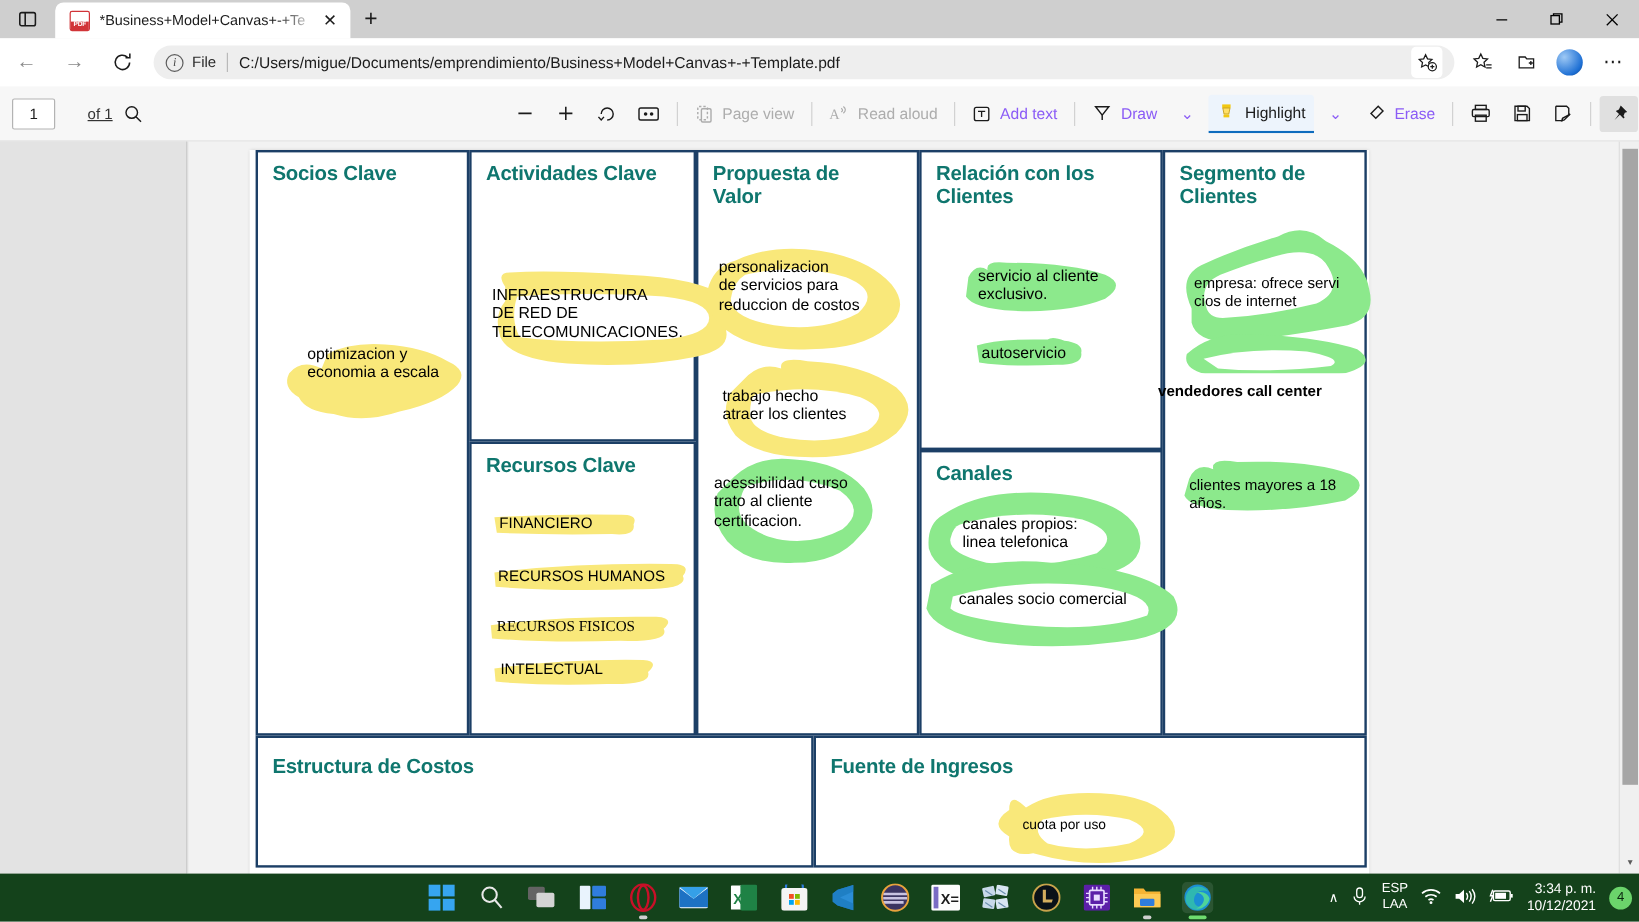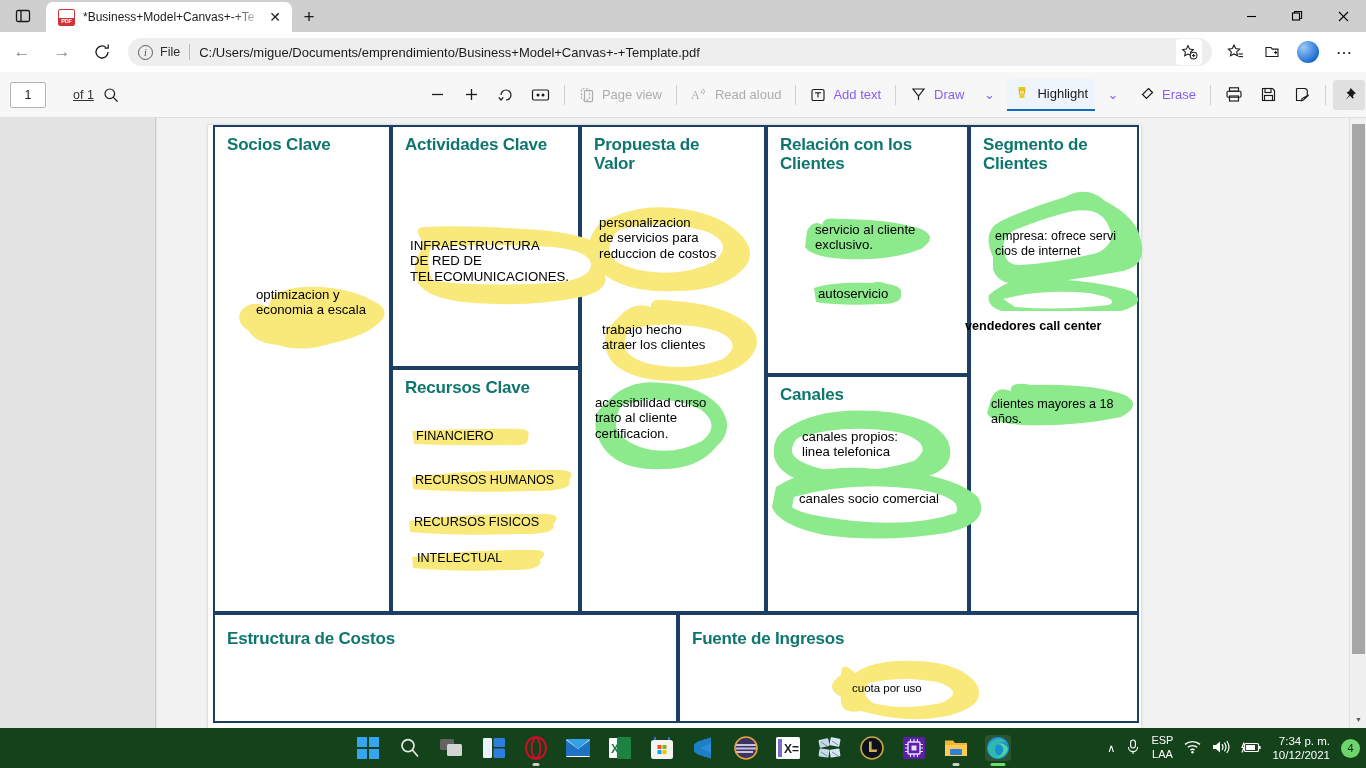--- a/index.html
+++ b/index.html
@@ -454,21 +454,21 @@
         <div class="note sm" style="left:203px; top:304px;">FINANCIERO</div>
 
         <svg class="mark" style="left:196px; top:342px; width:170px; height:28px;" viewBox="0 0 170 28">
           <path d="M3 10 Q70 2 150 3 Q168 3 160 13 Q166 25 120 24 Q55 26 4 22 Z" fill="#f9e87a"></path>
         </svg>
         <div class="note sm" style="left:202px; top:348px;">RECURSOS HUMANOS</div>
 
         <svg class="mark" style="left:194px; top:385px; width:160px; height:28px;" viewBox="0 0 160 28">
           <path d="M2 11 Q60 3 140 4 Q156 5 146 14 Q152 25 110 24 Q50 26 3 22 Z" fill="#f9e87a"></path>
         </svg>
-        <div class="note sm" style="left:201px; top:390px;">RECURSOS FISICOS</div>
+        <div class="note sm" style="left:201px; top:390px;font-family:Liberation Serif, serif;">RECURSOS FISICOS</div>
 
         <svg class="mark" style="left:197px; top:422px; width:142px; height:26px;" viewBox="0 0 142 26">
           <path d="M2 10 Q60 2 126 3 Q140 4 130 13 Q134 24 96 23 Q46 25 3 21 Z" fill="#f9e87a"></path>
         </svg>
         <div class="note sm" style="left:204px; top:426px;">INTELECTUAL</div>
 
         <div class="cell" style="left:367px; top:0px; width:186px; height:488px;">
           <h2 style="width:122px;">Propuesta de Valor</h2>
         </div>
         <svg class="mark" style="left:370px; top:74px; width:175px; height:100px;" viewBox="0 0 175 100">
@@ -734,18 +734,18 @@
     </span>
     <span>
       <svg width="20" height="13" viewBox="0 0 20 13">
           <rect x="3.5" y="2.5" width="14" height="8" rx="1.3" fill="none" stroke="#ffffff" stroke-width="1.2"></rect>
           <rect x="5" y="4" width="9" height="5" fill="#ffffff"></rect>
           <rect x="18" y="5" width="1.6" height="3" fill="#ffffff"></rect>
           <path d="M3 1.5l-2 5h2l-2 5" fill="none" stroke="#ffffff" stroke-width="1.2"></path>
         </svg>
     </span>
     <span class="tray-clock">
-      <span>7:34 p. m.</span><br>
+      <span>3:34 p. m.</span><br>
       <span>10/12/2021</span>
     </span>
     <span class="tray-badge">4</span>
   </div>
 </div>
 
 </body></html>

